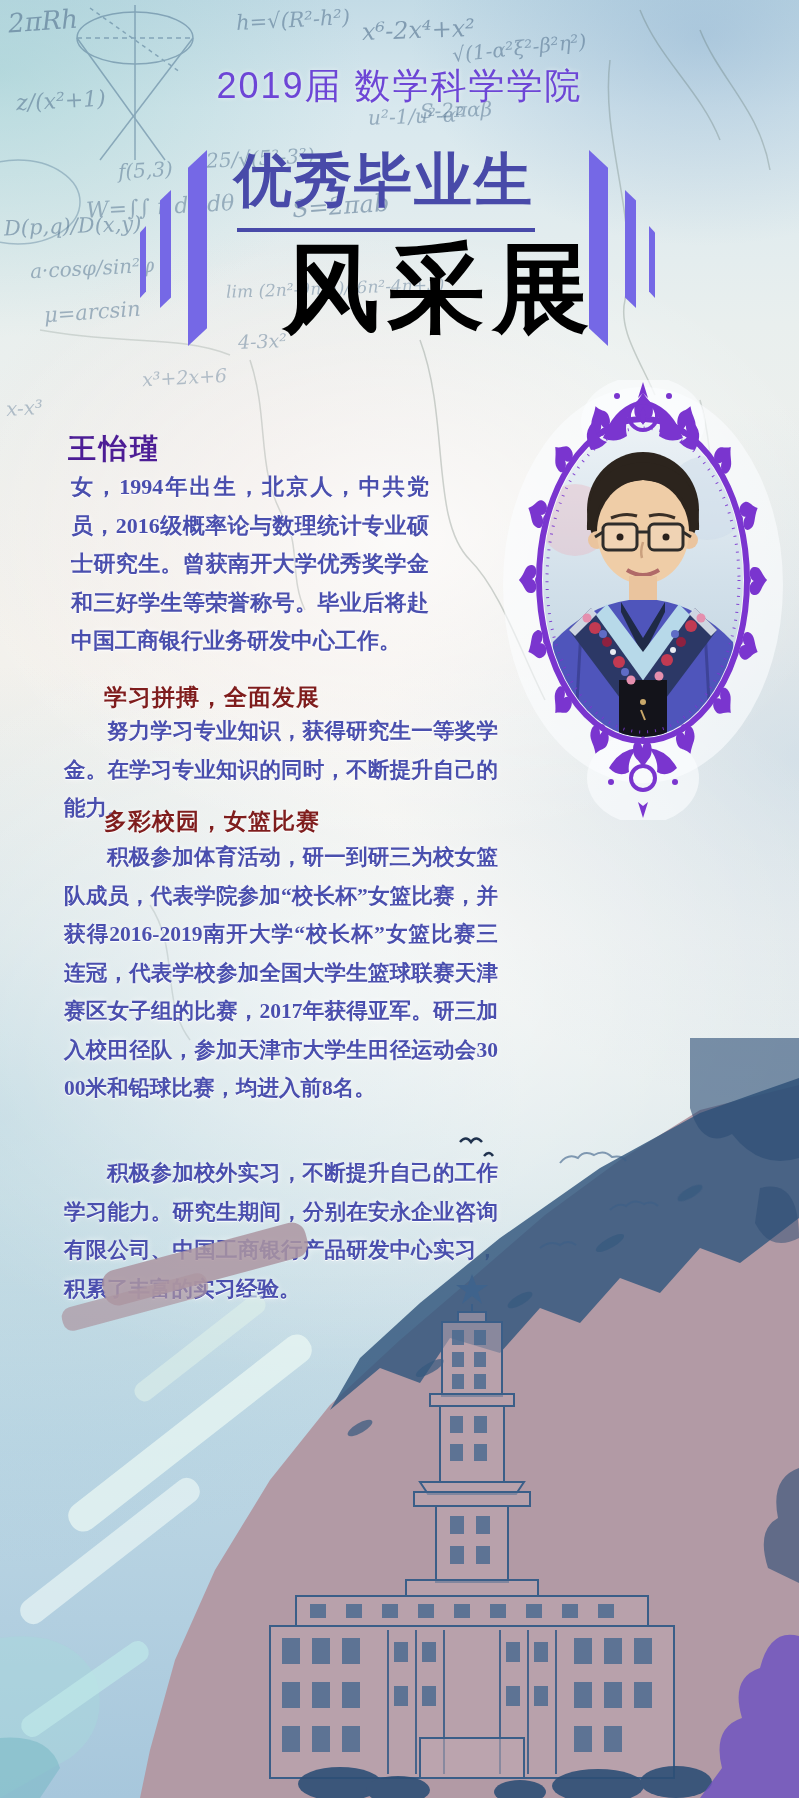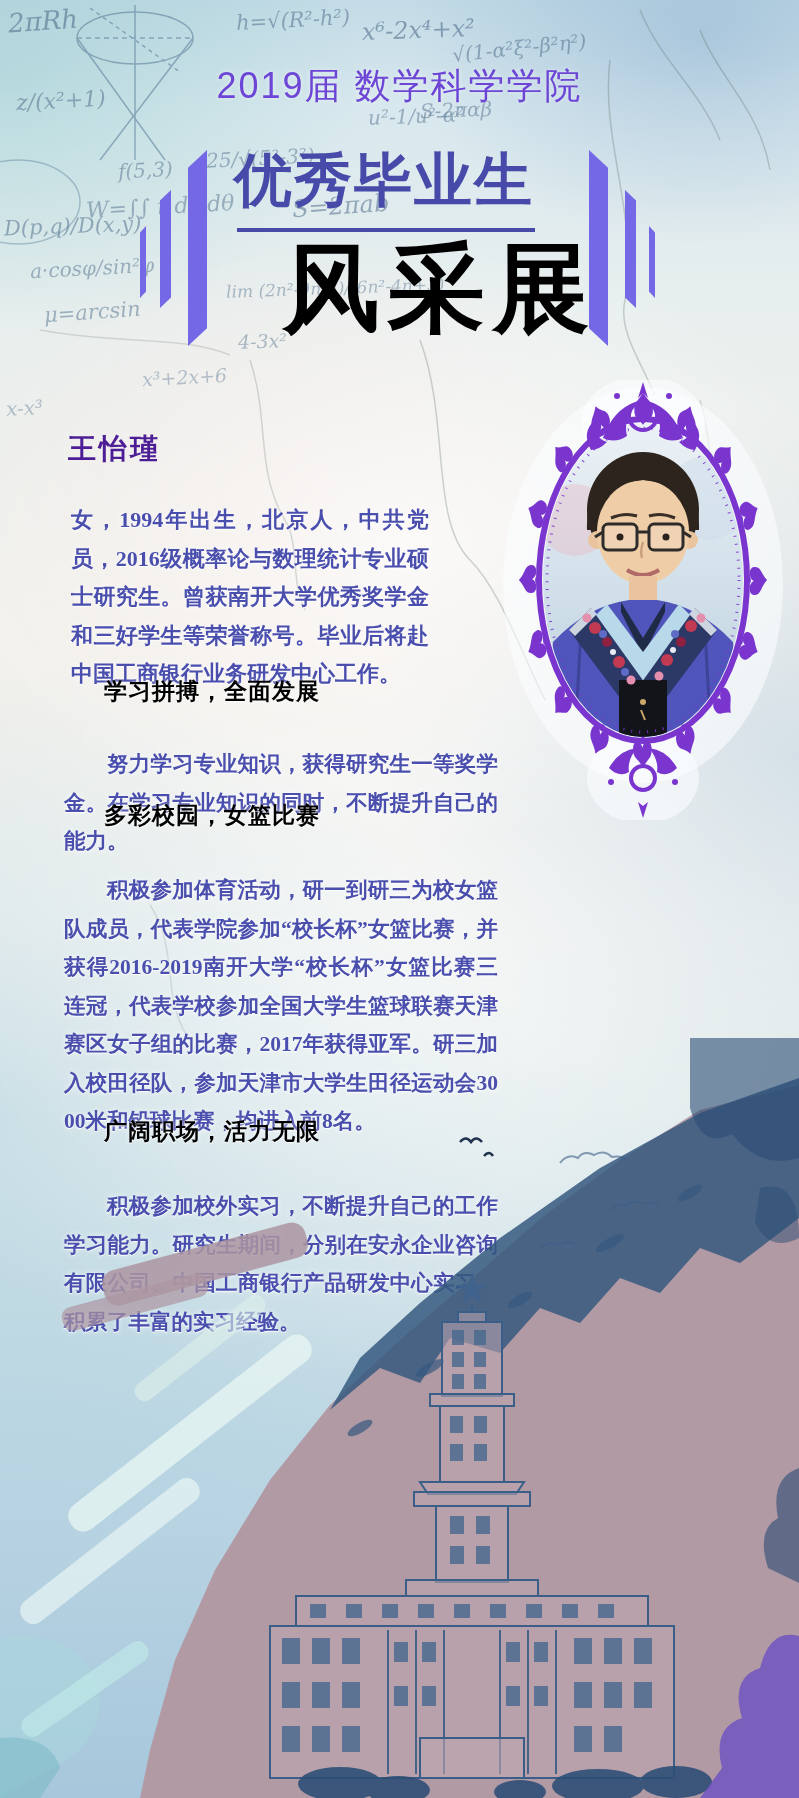--- a/index.html
+++ b/index.html
@@ -28,26 +28,26 @@
     font-family:"Liberation Sans","DejaVu Sans",sans-serif;font-weight:bold;
     font-size:97px;letter-spacing:8px;color:#000000;line-height:1;white-space:nowrap;}
   .bar{position:absolute;background:#7568e6;}
   .bar.l{clip-path:polygon(0 9%,100% 0,100% 91%,0 100%);}
   .bar.r{clip-path:polygon(0 0,100% 9%,100% 100%,0 91%);}
   .name{position:absolute;left:68px;top:430px;
     font-family:"Liberation Sans","DejaVu Sans",sans-serif;font-weight:bold;
     font-size:28px;letter-spacing:3px;color:#4c1d95;}
   .cn-body{position:absolute;font-weight:bold;color:#4a4fae;text-align:justify;
     word-break:break-all;line-height:38.5px;
-    text-shadow:0 1px 0 rgba(255,255,255,.85),0 0 6px rgba(255,255,255,.8);margin-top:33px;}
+    text-shadow:0 1px 0 rgba(255,255,255,.85),0 0 6px rgba(255,255,255,.8);}
   .bio{left:71px;top:468px;width:358px;font-size:22px;}
   .sec-heading{position:absolute;left:104px;
     font-family:"Liberation Sans","DejaVu Sans",sans-serif;font-weight:bold;
-    font-size:23px;letter-spacing:1px;color:#000000;
-    text-shadow:0 1px 0 rgba(255,255,255,.8),0 0 5px rgba(255,255,255,.7);}
+    font-size:23px;letter-spacing:1px;color:#7f1d1d;
+    text-shadow:0 1px 0 rgba(255,255,255,.8),0 0 5px rgba(255,255,255,.7);margin-top:6px;}
   .sec-body{left:64px;width:434px;font-size:21.5px;text-indent:2em;}
   .h1{top:676px}.p1{top:712px}
   .h2{top:800px}.p2{top:838px}
   .h3{top:1116px}.p3{top:1154px}
   .photo-frame{position:absolute;left:495px;top:380px;width:290px;height:440px;}
   .sketch{position:absolute;pointer-events:none;}
   .bottom-art{position:absolute;left:0;top:1038px;width:799px;height:760px;}
 </style>
 </head>
 <body>
@@ -121,21 +121,20 @@
 
   <div class="name">王怡瑾</div>
   <div class="cn-body bio">女，1994年出生，北京人，中共党员，2016级概率论与数理统计专业硕士研究生。曾获南开大学优秀奖学金和三好学生等荣誉称号。毕业后将赴中国工商银行业务研发中心工作。</div>
 
   <div class="sec-heading h1">学习拼搏，全面发展</div>
   <div class="cn-body sec-body p1">努力学习专业知识，获得研究生一等奖学金。在学习专业知识的同时，不断提升自己的能力。</div>
 
   <div class="sec-heading h2">多彩校园，女篮比赛</div>
   <div class="cn-body sec-body p2">积极参加体育活动，研一到研三为校女篮队成员，代表学院参加“校长杯”女篮比赛，并获得2016-2019南开大学“校长杯”女篮比赛三连冠，代表学校参加全国大学生篮球联赛天津赛区女子组的比赛，2017年获得亚军。研三加入校田径队，参加天津市大学生田径运动会3000米和铅球比赛，均进入前8名。</div>
 
-  <div class="sec-heading h3">广阔职场，活力无限</div>
   <div class="cn-body sec-body p3">积极参加校外实习，不断提升自己的工作学习能力。研究生期间，分别在安永企业咨询有限公司、中国工商银行产品研发中心实习，积累了丰富的实习经验。</div>
 
   <div class="photo-frame">
     <svg width="290" height="440" viewBox="0 0 290 440">
       <defs>
         <clipPath id="photoClip">
             <ellipse cx="148" cy="200" rx="100" ry="157"></ellipse>
           </clipPath>
         <linearGradient id="skyg" x1="0" y1="0" x2="0" y2="1">
           <stop offset="0" stop-color="#ecf2f6"></stop>

